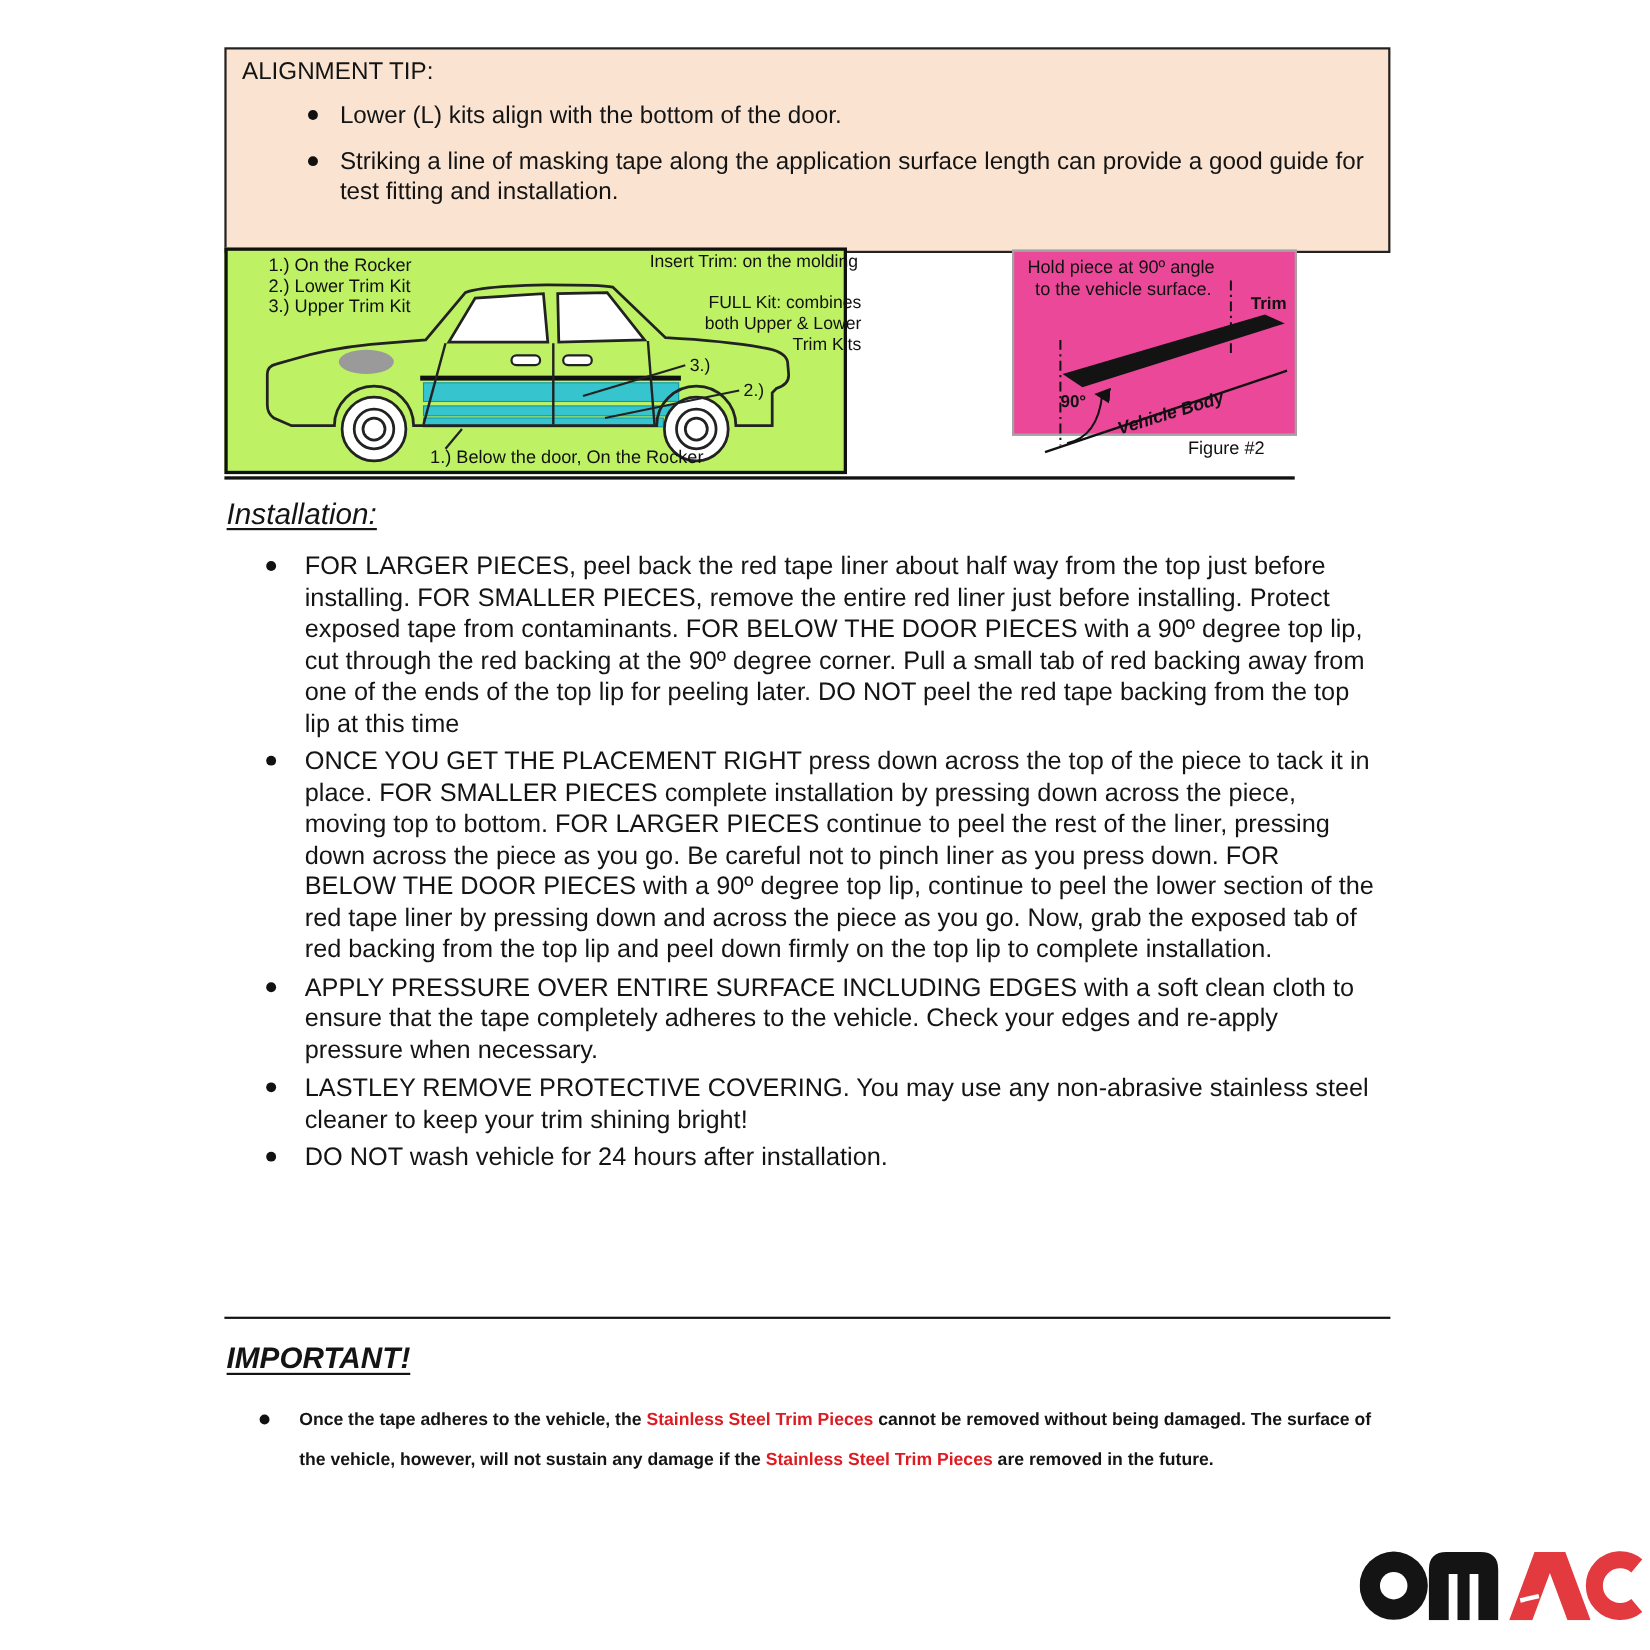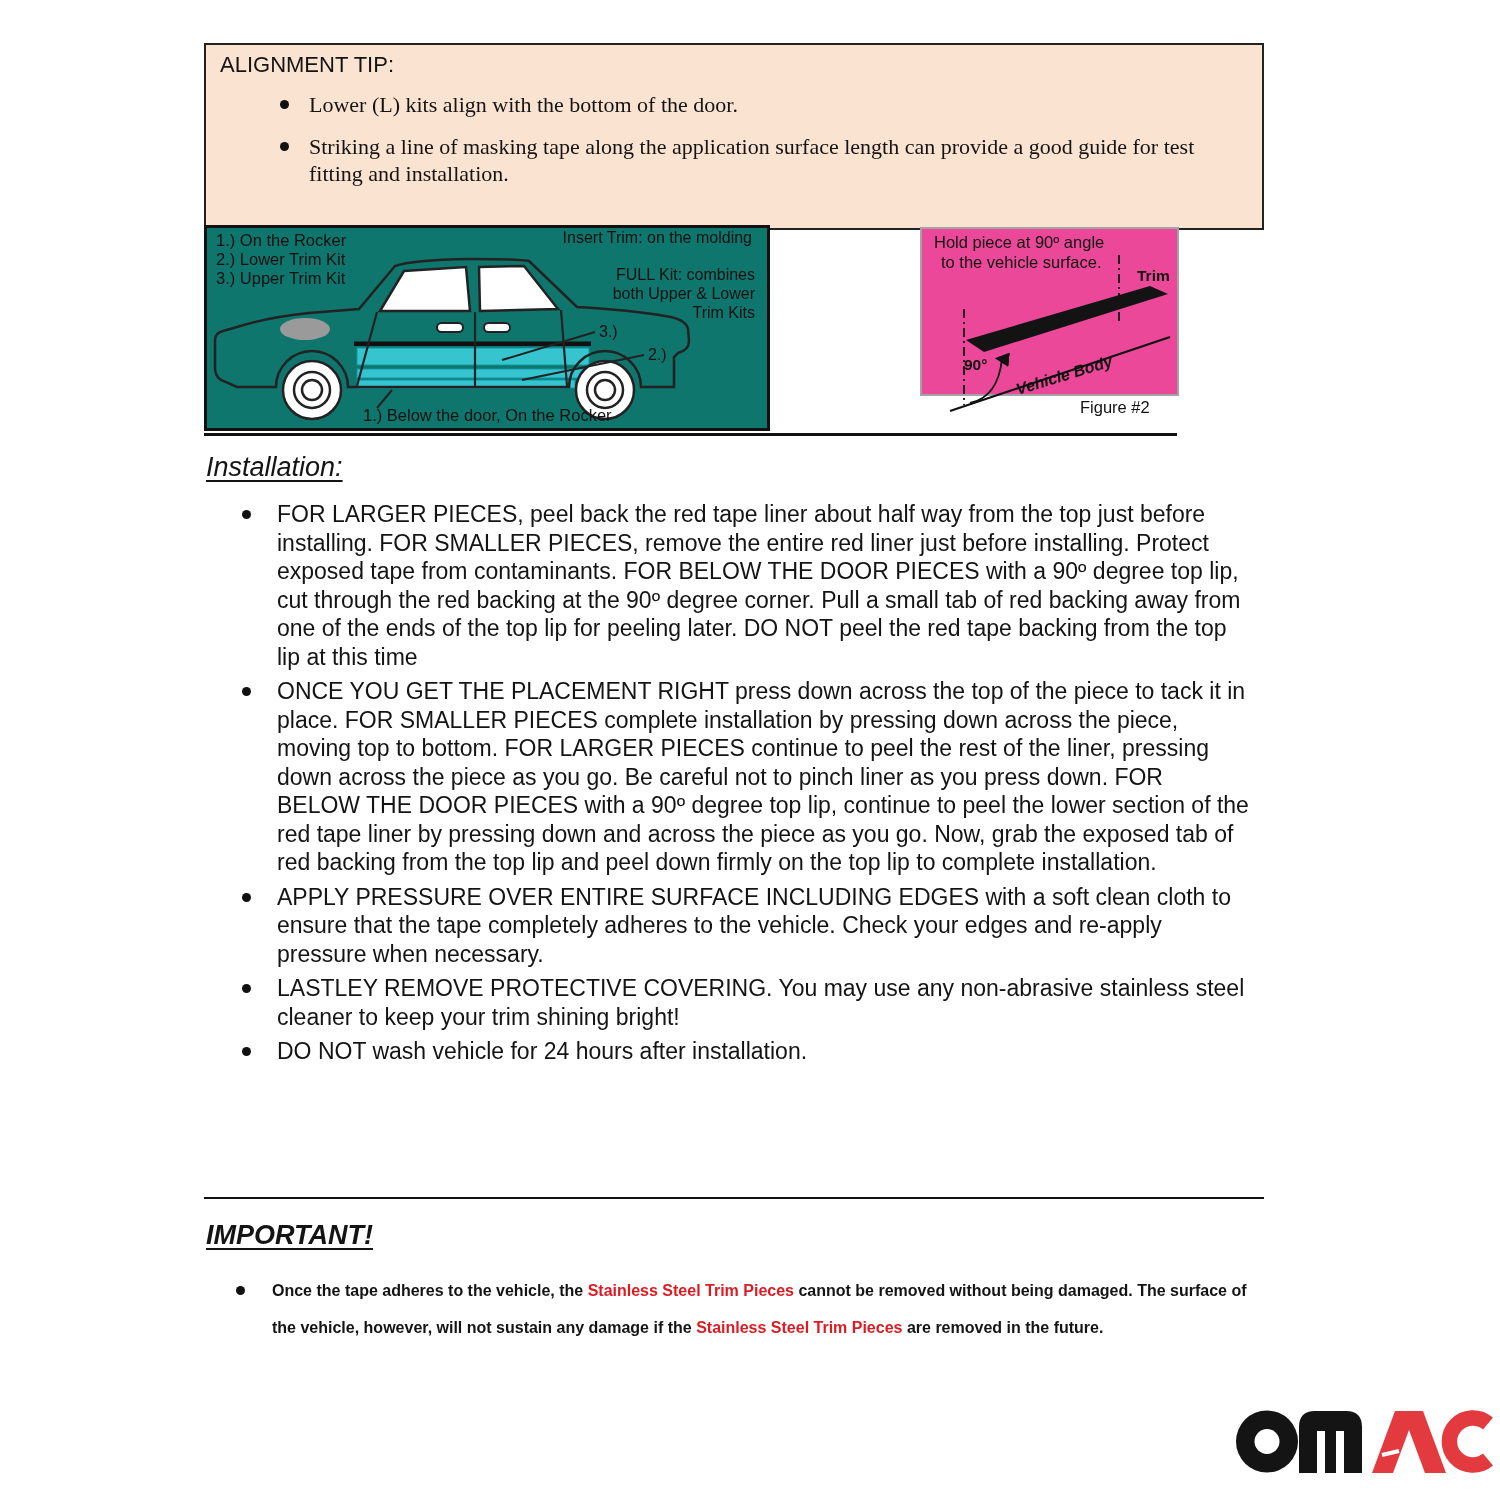--- a/index.html
+++ b/index.html
@@ -10,34 +10,34 @@
   .abs{position:absolute;}
 
   
   .tip-box{
     left:204px;top:30px;width:1060px;height:187px;
     background:#fae3d1;border:2px solid #222;box-sizing:border-box;
     padding:7px 14px;
     margin-top:13px;
   }
   .tip-title{font-size:22px;line-height:26px;}
-  .tip-list{list-style:none;margin:13px 0 0 0;padding:0 6px 18px 52px;font-family:Liberation Serif, serif;}
+  .tip-list{list-style:none;margin:13px 0 0 0;padding:0 6px 18px 52px;}
   .tip-list li{
     position:relative;padding-left:37px;font-size:22px;line-height:27px;
     margin-bottom:15px;
   }
   .tip-list li::before{
     content:"";position:absolute;left:8px;top:9px;width:9px;height:9px;
     background:#111;border-radius:50%;
   }
 
   
   .fig-car{
     left:204px;top:225px;width:566px;height:206px;
-    border:3px solid #111;box-sizing:border-box;background:#0f766e;
+    border:3px solid #111;box-sizing:border-box;background:#bef264;padding-left:28px;
   }
   .fig-two{
     left:920px;top:227px;width:259px;height:169px;
     border:2px solid #a3a3a3;box-sizing:border-box;background:#ec4899;
   }
   .figs-underline{left:204px;top:433px;width:973px;height:0;border-top:3px solid #111;}
 
   svg text{font-family:"Liberation Sans",sans-serif;fill:#111;}
 
   

